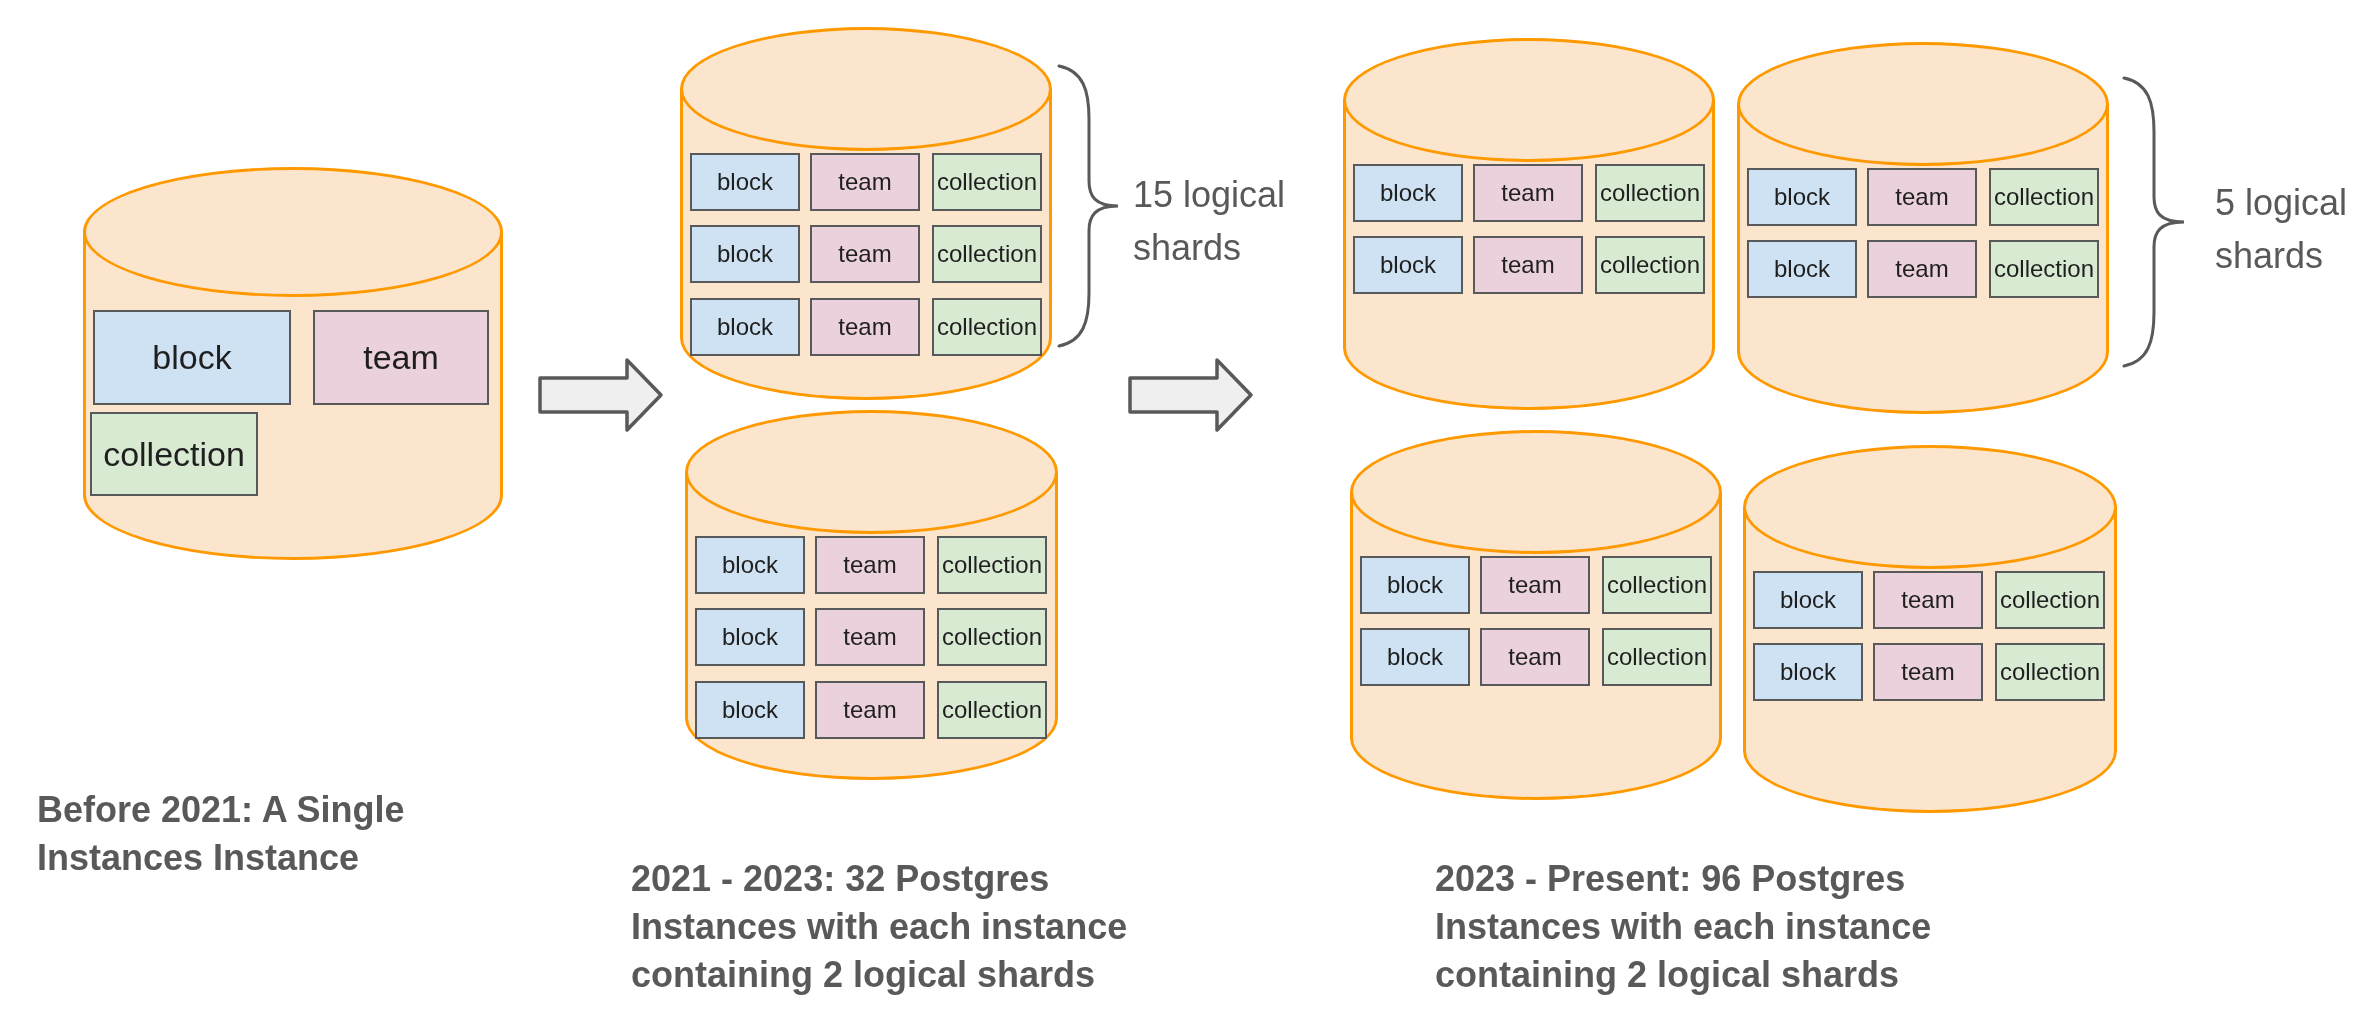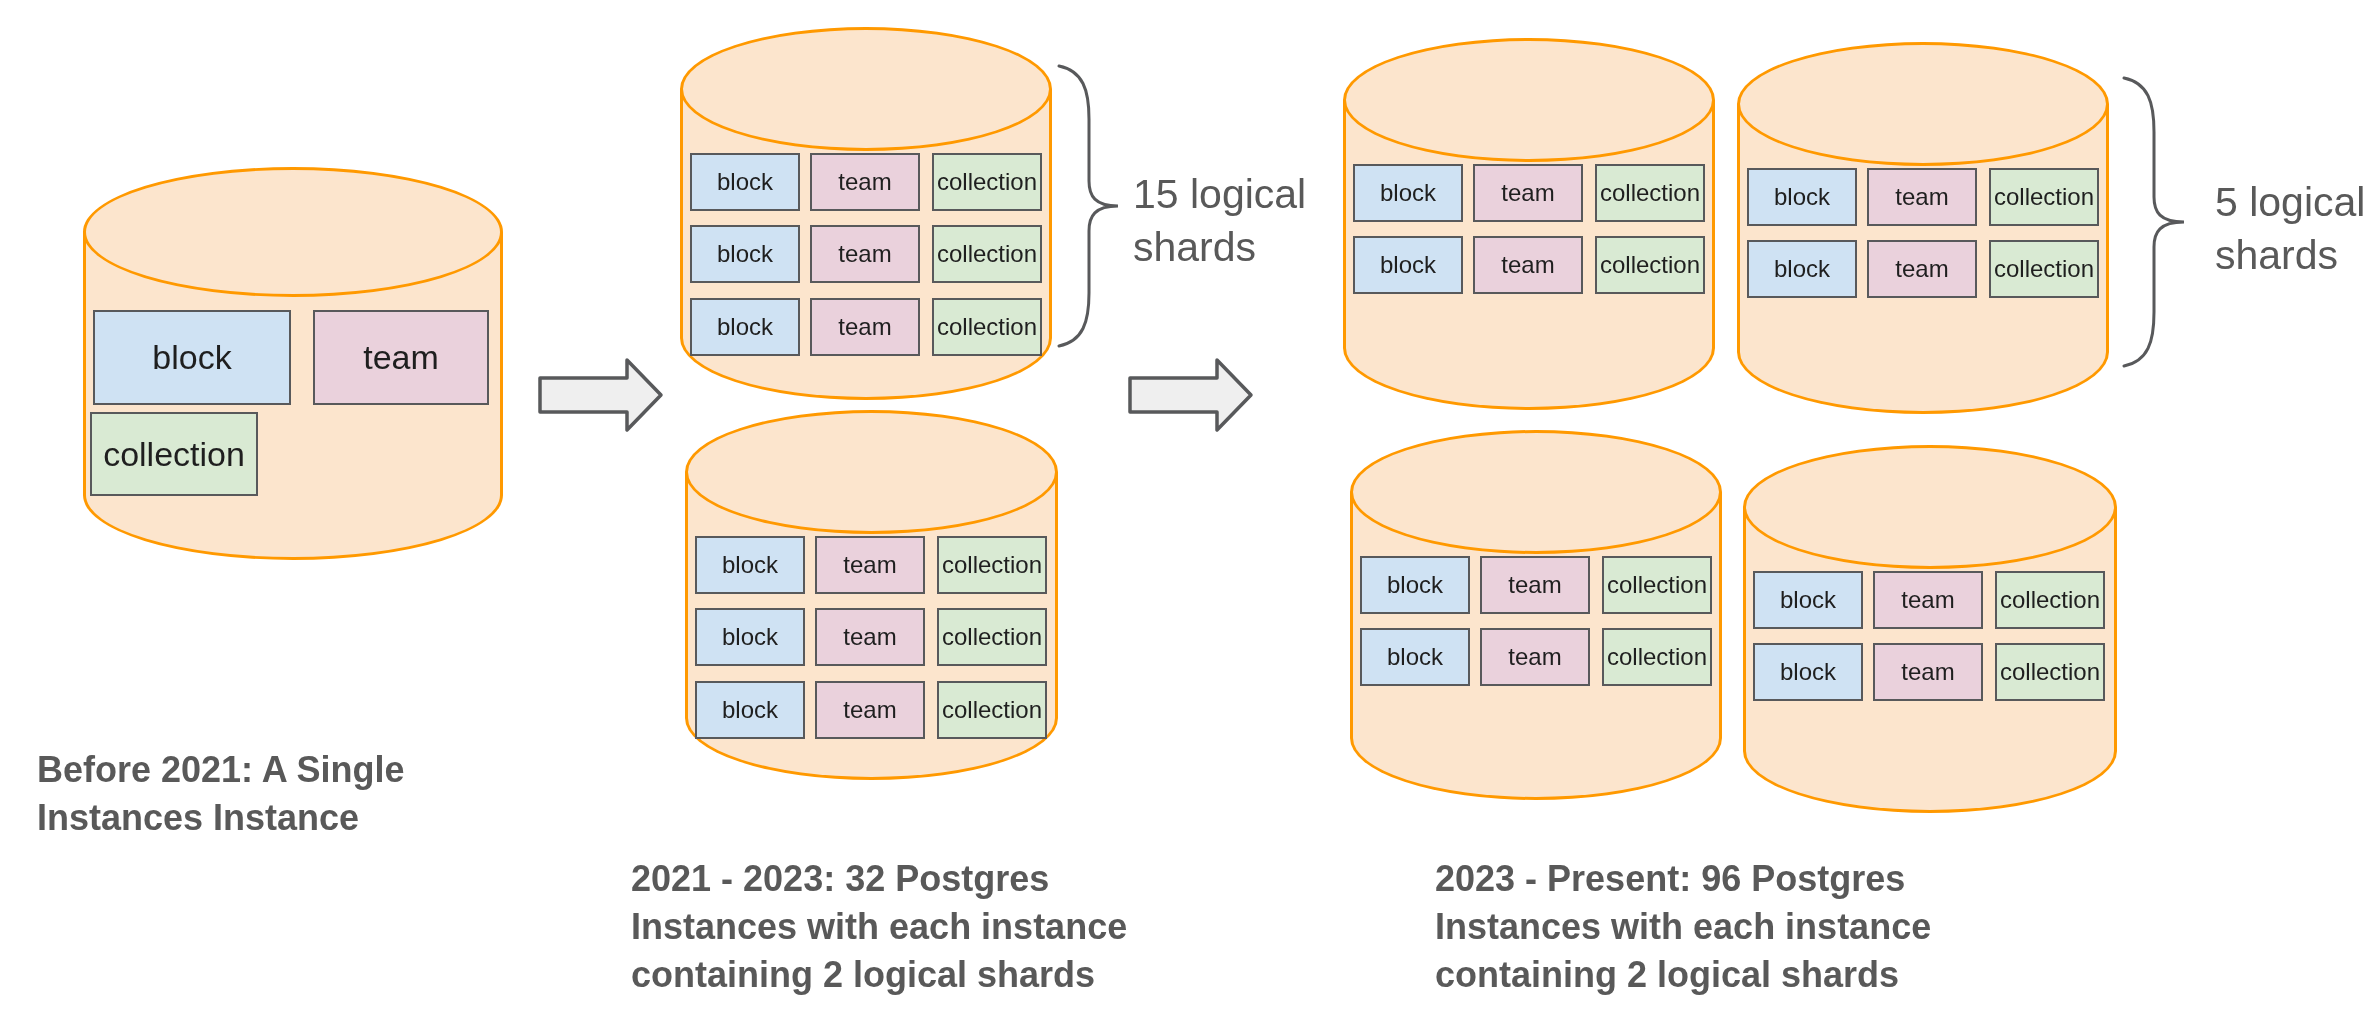--- a/index.html
+++ b/index.html
@@ -31,40 +31,40 @@
   .collection{background:#D9EAD3;}
   .big{font-size:34px;}
   .c1{left:10px;} .c2{left:130px;} .c3{left:252px;}
   .r1{top:126px;} .r2{top:198px;} .r3{top:271px;}
   
   .caption{
     position:absolute;font-size:36px;line-height:48px;font-weight:700;
     color:#595959;white-space:nowrap;
   }
   .annotation{
-    position:absolute;font-size:41px;line-height:53px;font-weight:400;
+    position:absolute;font-size:36px;line-height:53px;font-weight:400;
     color:#595959;white-space:nowrap;
   }
   
   .shape{position:absolute;}
 </style>
 </head>
 <body>
 
 <div class="canvas">
 
   <div class="stage">
     <div class="cyl" style="left:83px;top:167px;width:420px;height:393px;--ry:65px">
       <div class="cyl-body"></div>
       <div class="cyl-top"></div>
       <div class="shard block big" style="left:10px;top:143px;width:198px;height:95px">block</div>
       <div class="shard team big" style="left:230px;top:143px;width:176px;height:95px">team</div>
       <div class="shard collection big" style="left:7px;top:245px;width:168px;height:84px">collection</div>
     </div>
-    <div class="caption" style="left:37px;top:746px">
+    <div class="caption" style="left:37px;top:786px">
       <div>Before 2021: A Single</div>
       <div>Instances Instance</div>
     </div>
   </div>
 
   <svg class="shape" style="left:538px;top:356px" width="126" height="78" viewBox="0 0 126 78">
     <polygon points="2,22 89,22 89,4 123,39 89,74 89,56 2,56" fill="#EFEFEF" stroke="#58595B" stroke-width="3.5" stroke-linejoin="round"></polygon>
   </svg>
 
   <div class="stage">

